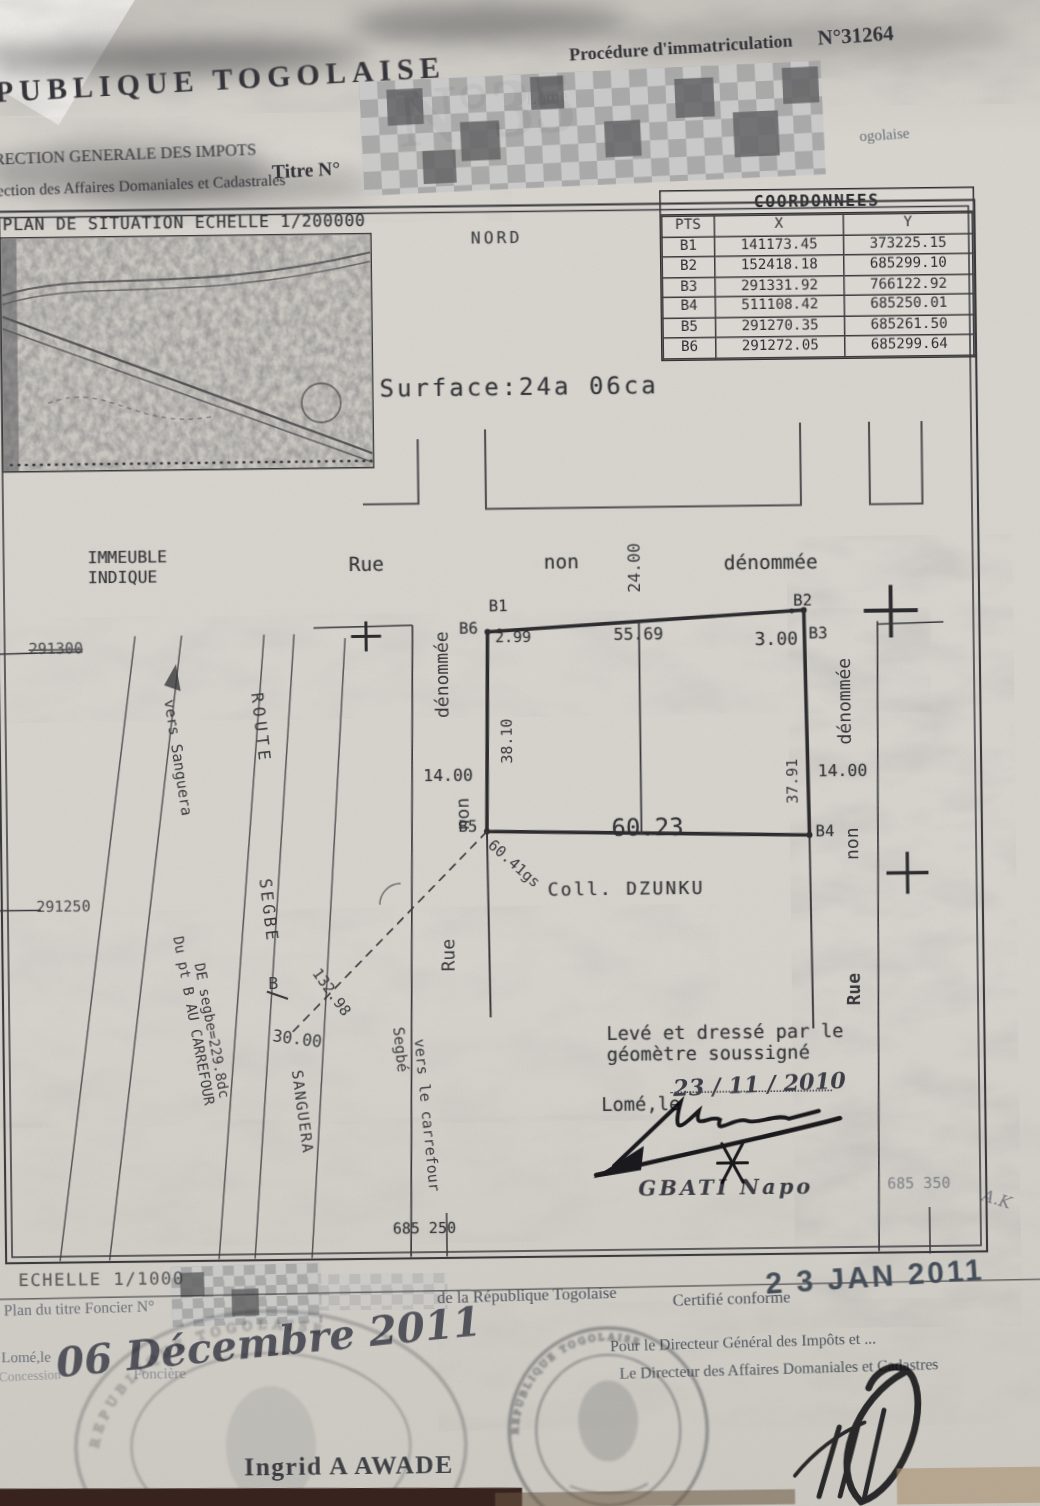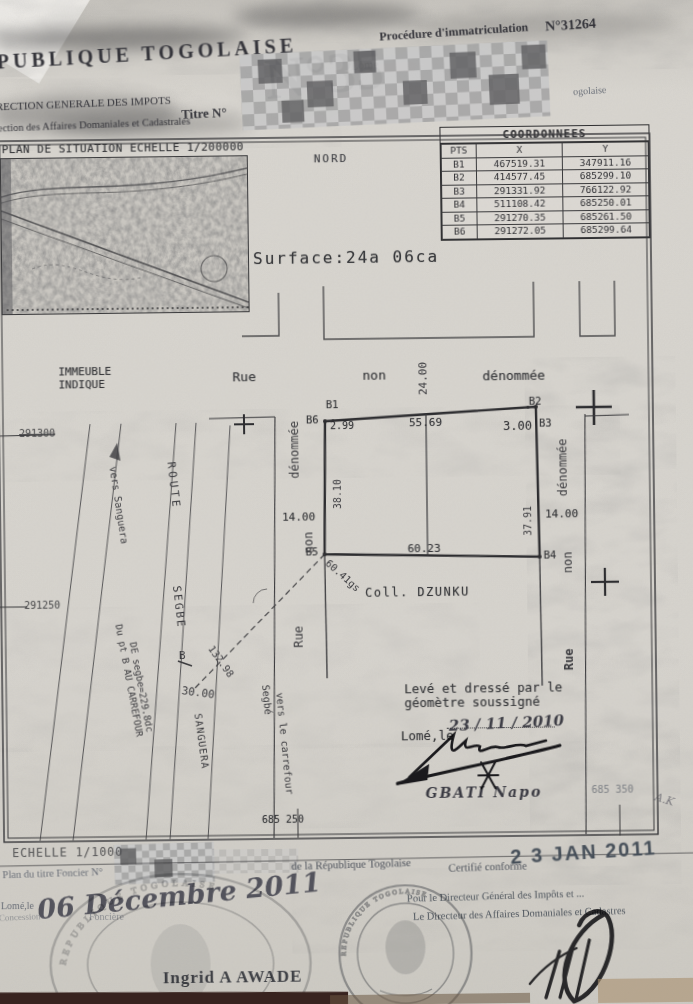--- a/index.html
+++ b/index.html
@@ -102,26 +102,26 @@
     <div class="t">COORDONNEES</div>
     <table>
       <tbody>
             <tr>
         <th style="width:30px">PTS</th>
         <th>X</th>
         <th>Y</th>
       </tr>
       <tr>
         <td>B1</td>
-        <td>467519.31</td>
-        <td>347911.16</td>
+        <td>141173.45</td>
+        <td>373225.15</td>
             </tr>
       <tr>
         <td>B2</td>
-        <td>414577.45</td>
+        <td>152418.18</td>
         <td>685299.10</td>
             </tr>
       <tr>
         <td>B3</td>
         <td>291331.92</td>
         <td>766122.92</td>
             </tr>
       <tr>
         <td>B4</td>
         <td>511108.42</td>
@@ -168,21 +168,21 @@
 
   <div class="abs tw" style="left:333px;top:402px;font-size:10.5px">B1</div>
   <div class="abs tw" style="left:313px;top:417px;font-size:10.5px">B6</div>
   <div class="abs tw" style="left:337px;top:424px;font-size:10px">2.99</div>
   <div class="abs tw" style="left:416px;top:421px;font-size:11px">55.69</div>
   <div class="abs tw" style="left:510px;top:425px;font-size:12px">3.00</div>
   <div class="abs tw" style="left:536px;top:401px;font-size:10.5px">B2</div>
   <div class="abs tw" style="left:546px;top:423px;font-size:10.5px">B3</div>
   <div class="abs tw" style="left:311px;top:549px;font-size:10.5px">B5</div>
   <div class="abs tw" style="left:549px;top:555px;font-size:10.5px">B4</div>
-  <div class="abs tw" style="left:413px;top:547px;font-size:11px">60.23</div>
+  <div class="abs tw" style="left:413px;top:547px;font-size:16px">60.23</div>
   <div class="abs tw" style="left:288px;top:514px;font-size:11px">14.00</div>
   <div class="abs tw" style="left:551px;top:514px;font-size:11px">14.00</div>
   <div class="abs tw" style="left:370px;top:590px;font-size:12px;letter-spacing:1.5px">Coll. DZUNKU</div>
 
   <div class="abs tw" style="left:408px;top:686px;font-size:12.5px">Levé et dressé par le</div>
   <div class="abs tw" style="left:408px;top:700px;font-size:12.5px">géomètre soussigné</div>
   <div class="abs tw" style="left:404px;top:733px;font-size:12.5px">Lomé,le</div>
   <div class="dotline" style="left:450px;top:733px;width:108px"></div>
   <div class="abs hw" style="left:452px;top:720px;font-size:15px;font-weight:bold;transform:rotate(-2deg);color:#3e3e46">23 / 11 / 2010</div>
   <div class="abs hw" style="left:428px;top:790px;font-size:14px;font-weight:bold;letter-spacing:2px;color:#3c3c44">GBATI Napo</div>

